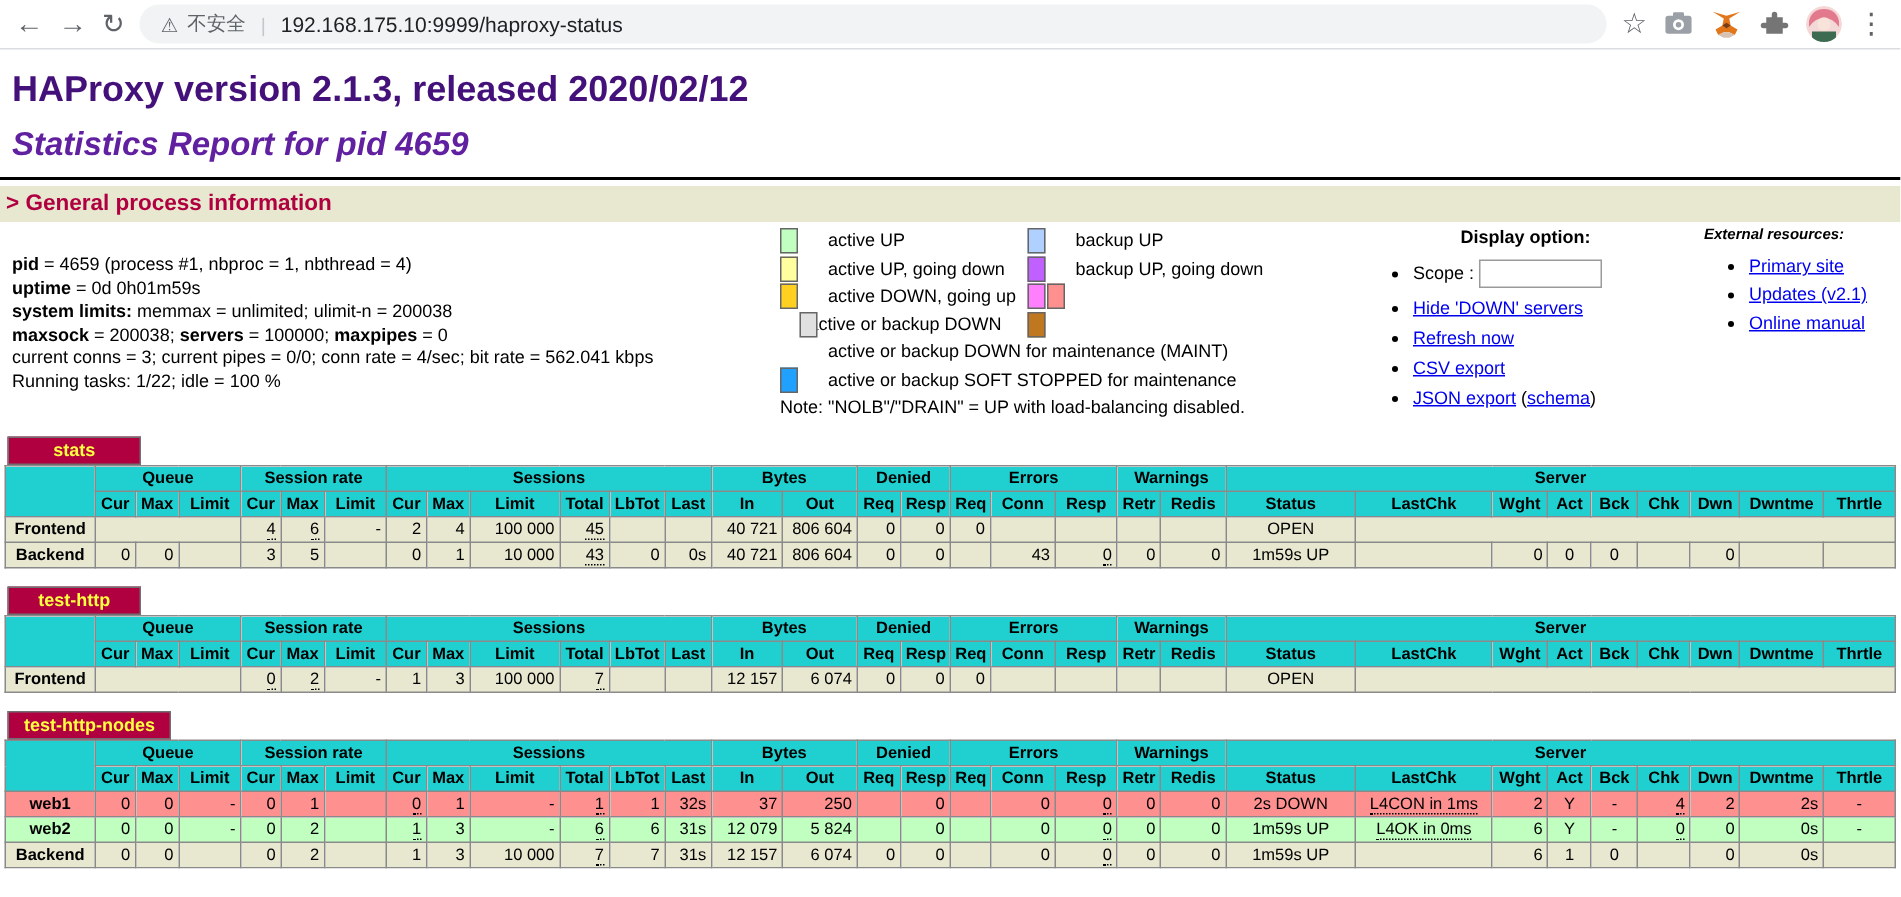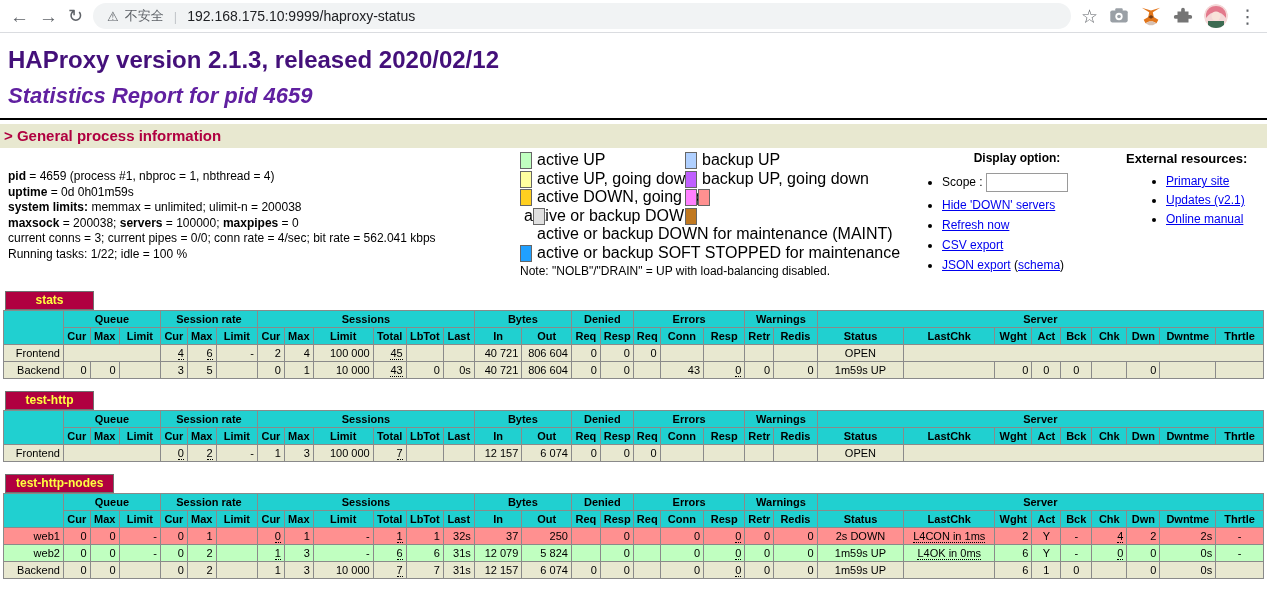--- a/index.html
+++ b/index.html
@@ -25,43 +25,43 @@
   .rule { height:2px; background:#000; margin:0; }
   h3 { margin:4px 0 0 0; padding:3px 4px 4px 4px; font-size:15px; font-weight:bold; color:#b00040; background:#e8e8d0; }
 
   
   .info-row { display:flex; padding:3px 0 0 8px; }
   .col-proc { width:512px; padding-top:18px; }
   .pi-line { font-size:12px; line-height:15.5px; white-space:nowrap; }
   .col-legend { width:388px; }
   .lg-grid { display:grid; grid-template-columns:13px 152px 13px auto; }
   .lg-swatch { width:12px; height:17px; border:1px solid #666; margin-top:1px; }
-  .lg-label { font-size:16px; line-height:18.5px; padding-left:4px; white-space:nowrap; }
+  .lg-label { font-size:12px; line-height:18.5px; padding-left:4px; white-space:nowrap;margin-left:15px; }
   .lg-span { grid-column:2 / 5; }
   .lg-note { font-size:12px; margin-top:2px; padding-left:0; white-space:nowrap; }
   .col-display { width:218px; }
   .opt-title { font-weight:bold; font-size:12px; text-align:center; }
   ul.opt { margin:8px 0 0 34px; padding:0; }
   ul.opt li { margin-bottom:6px; font-size:12px; }
   a.lnk { color:#0000ee; text-decoration:underline; cursor:pointer; }
   .scope-input { width:82px; height:19px; border:1px solid #9a9a9a; background:#fff; font-size:12px; vertical-align:middle; }
   .col-ext { flex:1; }
-  .ext-title { font-weight:bold; font-size:13px; margin-left:0; }
+  .ext-title { font-weight:bold; font-size:10px; margin-left:10px;font-style:italic; }
   ul.ext { margin:8px 0 0 40px; padding:0; }
   ul.ext li { margin-bottom:5px; font-size:12px; }
 
   
   .tables-area { margin-top:13px; }
   .tbl-block { margin-top:12px; }
   .pxname { display:inline-block; min-width:89px; margin-left:5px; padding:1px 10px 2px 10px; background:#b00040; color:#ffff40; font-weight:bold; font-size:12px; text-align:center; border:1px solid #707070; text-decoration:none; cursor:pointer; }
   table.tbl { width:calc(100% - 6px); margin:0 3px; border-collapse:collapse; table-layout:fixed; }
   table.tbl th, table.tbl td { border:1px solid #8a8a8a; padding:1px 3px; font-size:11px; white-space:nowrap; overflow:hidden; height:17px; }
   table.tbl thead th { background:#20d0d0; font-weight:bold; text-align:center; color:#000; }
   th.hgroup { font-size:12px; }
-  th.rname { font-weight:normal; text-align:right; }
+  th.rname { font-weight:bold; text-align:center; }
   table.tbl td { text-align:right; }
   table.tbl td.ac { text-align:center; }
   .row-frontend, .row-backend { background:#e8e8d0; }
   .row-up { background:#c0ffc0; }
   .row-down { background:#ff9090; }
   .tip { border-bottom:1px dotted #000; padding-bottom:0; }
 </style>
 </head>
 <body>
 

